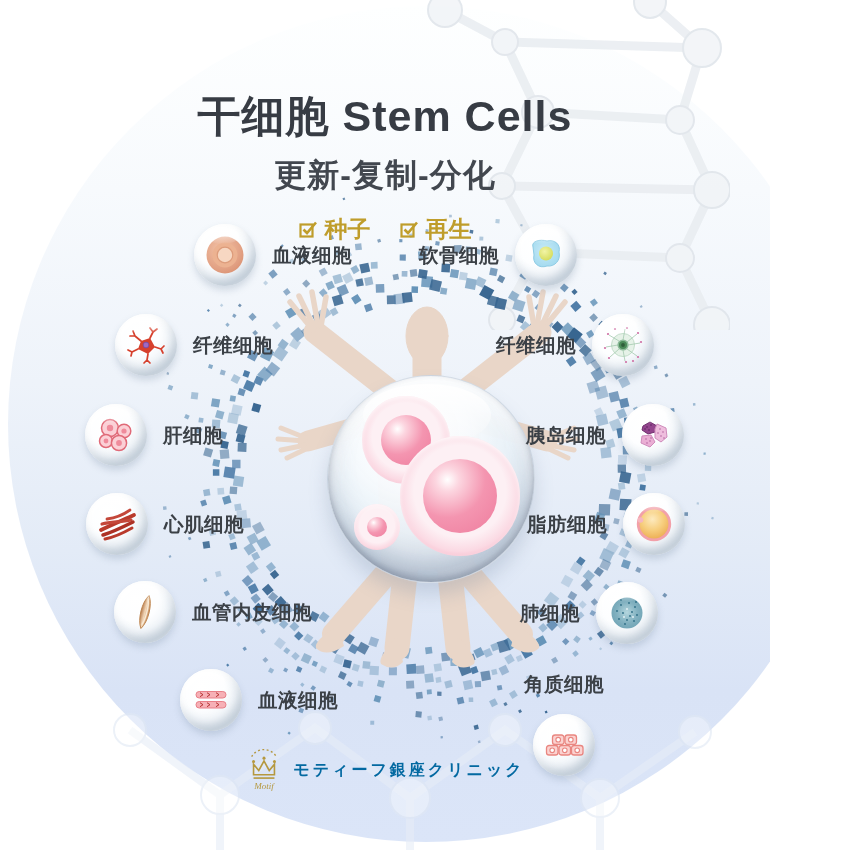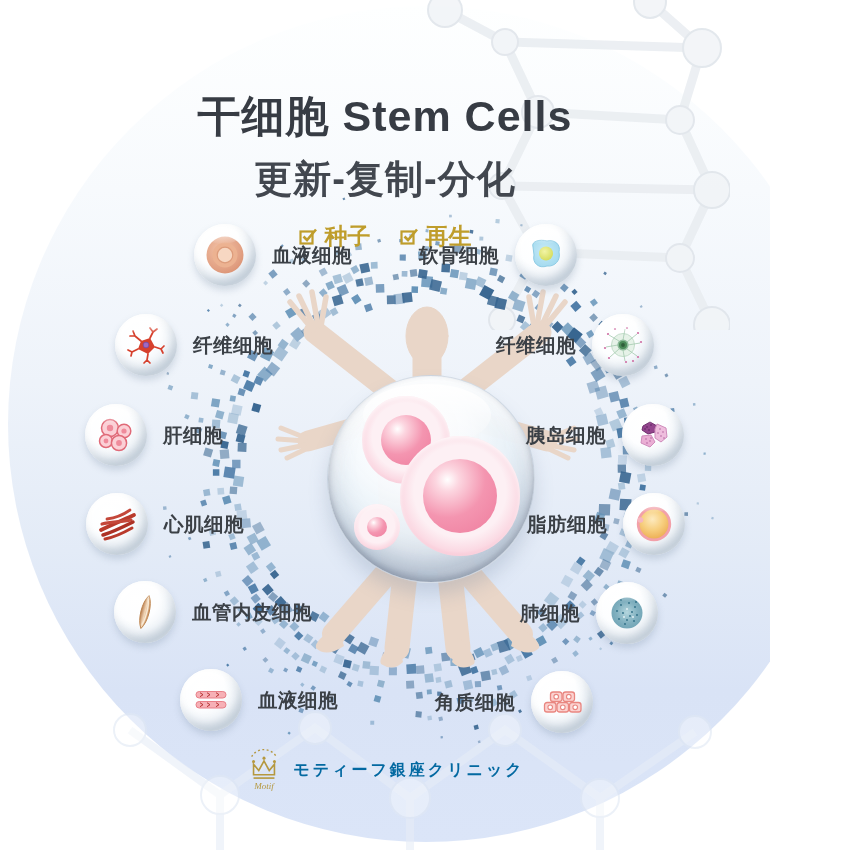--- a/index.html
+++ b/index.html
@@ -11,21 +11,21 @@
     background:linear-gradient(180deg,#feffff 0%,#f7fafd 22%,#eef3fa 45%,#e3ebf7 65%,#d9e3f6 82%,#dbe5f8 100%);
     z-index:0;}
 
   .dna{position:absolute;z-index:1;}
   .dna-top{right:40px;top:-10px;opacity:.85;}
   .dna-bottom{left:110px;top:690px;opacity:.6;}
 
   
   .title-block{position:absolute;left:0;right:0;top:88px;text-align:center;z-index:6;}
   .title-block h1{margin:0;font-size:43px;font-weight:700;color:#373c44;letter-spacing:1px;}
-  .subtitle{margin-top:8px;font-size:38px;font-weight:600;color:#42474f;letter-spacing:1px;}
+  .subtitle{margin-top:8px;font-size:32px;font-weight:600;color:#42474f;letter-spacing:1px;}
   .tags{margin-top:16px;display:flex;justify-content:center;gap:29px;}
   .tag{display:flex;align-items:center;gap:7px;font-size:23px;font-weight:700;color:#bf9d2b;}
   .tag svg{display:block;}
 
   
   .dot-ring{position:absolute;left:0;top:0;z-index:2;}
 
   
   .body-svg{position:absolute;left:0;top:0;z-index:3;}
 
@@ -63,21 +63,21 @@
     display:flex;align-items:center;justify-content:center;}
   .bubble::before{content:'';position:absolute;left:20%;top:6%;width:52%;height:26%;border-radius:50%;
     background:linear-gradient(rgba(255,255,255,.95),rgba(255,255,255,0));}
   .bubble svg{display:block;}
 
   .p-blood{left:194px;top:224px;}   .p-cartilage{right:193px;top:224px;justify-content:flex-end;}
   .p-nerve{left:115px;top:314px;}   .p-fibro{right:116px;top:314px;}
   .p-liver{left:85px;top:404px;}    .p-islet{right:86px;top:404px;}
   .p-cardiac{left:86px;top:493px;}  .p-fat{right:85px;top:493px;}
   .p-endo{left:114px;top:581px;}    .p-lung{right:112px;top:582px;}
-  .p-bone{left:180px;top:669px;}    .p-keratin{right:177px;top:671px;}
+  .p-bone{left:180px;top:669px;}    .p-keratin{right:166px;top:671px;flex-direction:column;}
 
   
   .logo{position:absolute;left:0;right:0;top:748px;display:flex;justify-content:center;align-items:center;gap:10px;z-index:6;}
   .clinic-name{font-family:"Liberation Serif","DejaVu Serif",serif;font-size:16px;font-weight:700;
     color:#0369a1;letter-spacing:3px;}
 </style>
 </head>
 <body>
 
 <div class="stage">

